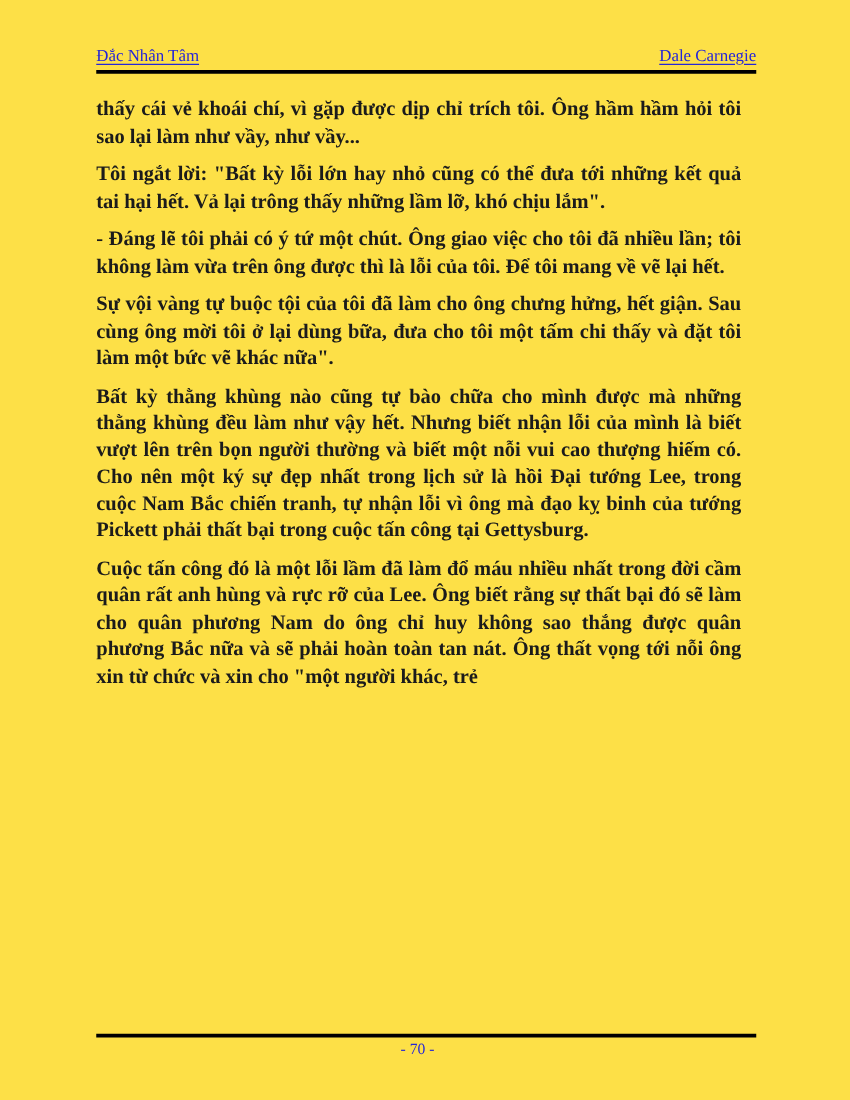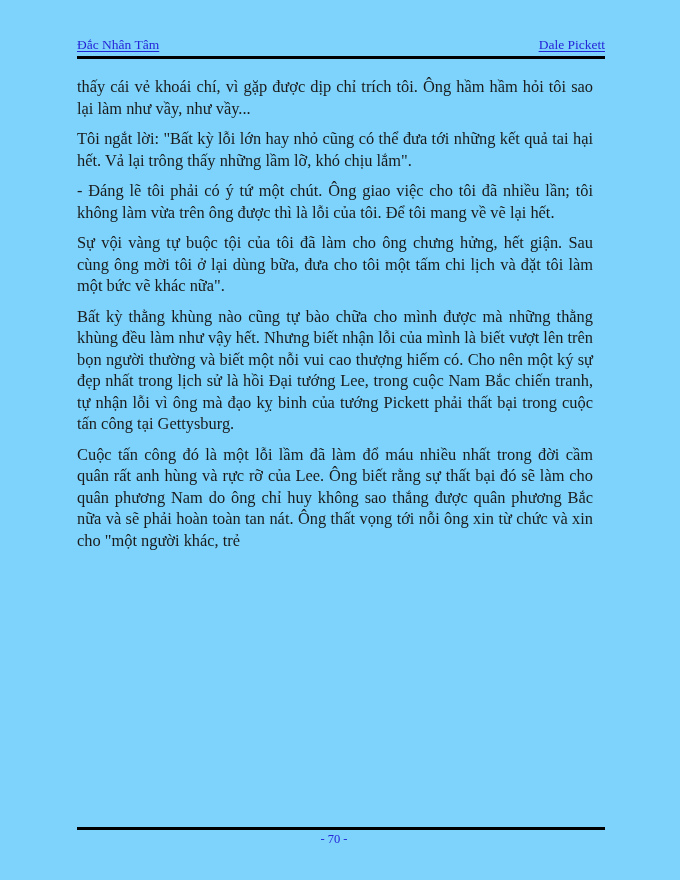--- a/index.html
+++ b/index.html
@@ -4,21 +4,21 @@
 <style>
   html, body {
     margin: 0;
     padding: 0;
     background: #ffffff;
   }
   .page {
     position: relative;
     width: 680px;
     height: 880px;
-    background: #7dd3fc;
+    background: #fde047;
     font-family: "Liberation Serif", serif;
     overflow: hidden;
   }
   .header {
     position: absolute;
     top: 37px;
     left: 77px;
     right: 75px;
     display: flex;
     justify-content: space-between;
@@ -43,20 +43,21 @@
     top: 76px;
     left: 77px;
     right: 75px;
     color: #1b1b1b;
     font-size: 16.4px;
     line-height: 21.5px;
     text-align: justify;
   }
   .body-text p {
     margin: 0 12px 9px 0;
+    font-weight: bold;
   }
   .footer-rule {
     position: absolute;
     top: 827px;
     left: 77px;
     right: 75px;
     height: 3px;
     background: #000000;
   }
   .page-number {
@@ -69,30 +70,30 @@
     color: #2525d8;
   }
 </style>
 </head>
 <body>
 
 <div class="page">
 
   <div class="header">
     <span class="hlink">Đắc Nhân Tâm</span>
-    <span class="hlink">Dale Pickett</span>
+    <span class="hlink">Dale Carnegie</span>
   </div>
 
   <div class="header-rule"></div>
 
   <div class="body-text">
       <p>thấy cái vẻ khoái chí, vì gặp được dịp chỉ trích tôi. Ông hầm hầm hỏi tôi sao lại làm như vầy, như vầy...</p>
       <p>Tôi ngắt lời: "Bất kỳ lỗi lớn hay nhỏ cũng có thể đưa tới những kết quả tai hại hết. Vả lại trông thấy những lầm lỡ, khó chịu lắm".</p>
       <p>- Đáng lẽ tôi phải có ý tứ một chút. Ông giao việc cho tôi đã nhiều lần; tôi không làm vừa trên ông được thì là lỗi của tôi. Để tôi mang về vẽ lại hết.</p>
-      <p>Sự vội vàng tự buộc tội của tôi đã làm cho ông chưng hửng, hết giận. Sau cùng ông mời tôi ở lại dùng bữa, đưa cho tôi một tấm chi lịch và đặt tôi làm một bức vẽ khác nữa".</p>
+      <p>Sự vội vàng tự buộc tội của tôi đã làm cho ông chưng hửng, hết giận. Sau cùng ông mời tôi ở lại dùng bữa, đưa cho tôi một tấm chi thấy và đặt tôi làm một bức vẽ khác nữa".</p>
       <p>Bất kỳ thằng khùng nào cũng tự bào chữa cho mình được mà những thằng khùng đều làm như vậy hết. Nhưng biết nhận lỗi của mình là biết vượt lên trên bọn người thường và biết một nỗi vui cao thượng hiếm có. Cho nên một ký sự đẹp nhất trong lịch sử là hồi Đại tướng Lee, trong cuộc Nam Bắc chiến tranh, tự nhận lỗi vì ông mà đạo kỵ binh của tướng Pickett phải thất bại trong cuộc tấn công tại Gettysburg.</p>
       <p>Cuộc tấn công đó là một lỗi lầm đã làm đổ máu nhiều nhất trong đời cầm quân rất anh hùng và rực rỡ của Lee. Ông biết rằng sự thất bại đó sẽ làm cho quân phương Nam do ông chỉ huy không sao thắng được quân phương Bắc nữa và sẽ phải hoàn toàn tan nát. Ông thất vọng tới nỗi ông xin từ chức và xin cho "một người khác, trẻ</p>
     </div>
 
   <div class="footer-rule"></div>
 
   <div class="page-number">- 70 -</div>
 
 </div>
 

